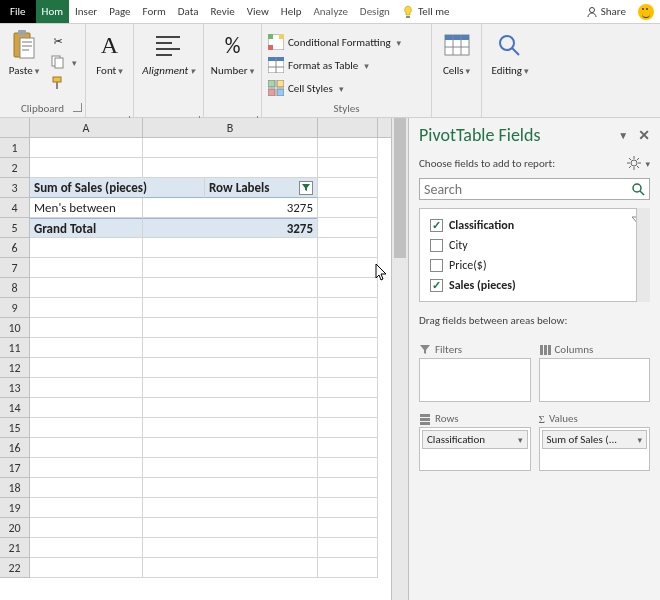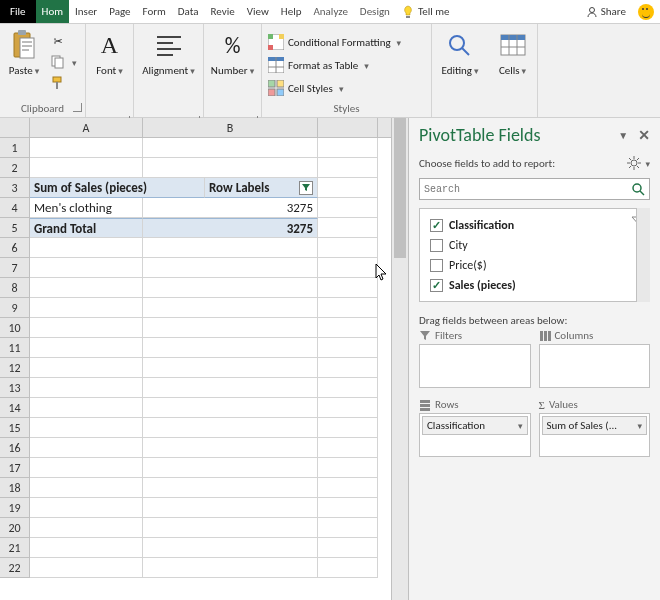--- a/index.html
+++ b/index.html
@@ -56,30 +56,30 @@
   .tp-header { display: flex; align-items: center; }
   .tp-title { font-size: 18px; color: #217346; flex: 1; }
   .tp-arrow { font-size: 10px; color: #666; margin-right: 10px; cursor:pointer; }
   .tp-close { font-size: 14px; color: #666; cursor:pointer; font-weight: bold;}
   .tp-tabs { display: flex; gap: 14px; margin-top: 8px; font-size: 12px; }
   .tp-tab { padding-bottom: 4px; cursor:pointer;}
   .tp-tab.active { border-bottom: 2px solid #217346; font-weight: bold; color: #217346;}
   .tp-subrow { display: flex; align-items: center; margin-top: 10px; font-size: 11px; color: #444;}
   .tp-gear { margin-left: auto; display: flex; align-items: center; gap: 2px; cursor:pointer;}
   .tp-search { display: flex; align-items: center; border: 1px solid #ababab; background: #fff; margin-top: 8px; height: 22px; padding: 0 4px;}
-  .tp-search input { border: none; flex: 1; outline: none; font-size: 10px; color: #888; background: transparent; font-family: Liberation Mono, monospace;}
+  .tp-search input { border: none; flex: 1; outline: none; font-size: 14px; color: #888; background: transparent;}
   .tp-fields { border: 1px solid #c0c0c0; background: #fff; margin-top: 8px; padding: 6px 4px; position: relative;}
   .field-row { display: flex; align-items: center; gap: 6px; padding: 3px 6px; font-size: 12px; cursor:pointer;}
   .field-row.checked { font-weight: bold; }
   .chk { width: 13px; height: 13px; border: 1px solid #888; display:flex;align-items:center;justify-content:center; background:#fff;}
   .chk.on:after { content: "✓"; font-size: 11px; color: #217346; font-weight: bold;}
   .field-filter { position: absolute; right: 4px; top: 6px; color: #888;}
   .fields-scroll { position: absolute; right: -1px; top: -1px; bottom: -1px; width: 14px; background: #e8e8e8; border-left: 1px solid #c0c0c0;}
   .tp-drag-label { font-size: 11px; color: #444; margin-top: 12px;}
-  .areas { display: grid; grid-template-columns: 1fr 1fr; gap: 8px; margin-top: 0;}
+  .areas { display: grid; grid-template-columns: 1fr 1fr; gap: 8px; margin-top: 14px;}
   .area { display: flex; flex-direction: column;}
   .area-head { display: flex; align-items: center; gap: 4px; font-size: 11px; color: #666; padding: 2px 0;}
   .area-box { background: #fff; border: 1px solid #c0c0c0; height: 44px; padding: 2px;}
   .area-item { background: #f0f0f0; border: 1px solid #c0c0c0; font-size: 11px; padding: 2px 4px; display:flex; align-items:center; cursor:pointer;}
   .area-item .drop-arrow { margin-left: auto;}
 </style>
 </head>
 <body>
 
 <div class="ribbon-tabs">
@@ -158,21 +158,21 @@
     <div class="rgroup-body" style="justify-content:center;">
       <div class="bigbtn">
         <span class="icon" style="font-size:24px;font-family:serif;">A<span style="display:block;height:3px;background:red;margin-top:-4px;"></span></span>
         <span><span>Font</span><span class="drop-arrow">▾</span></span>
       </div>
     </div>
     <div class="rgroup-label dialog"></div>
   </div>
 
   <div class="rgroup" style="width:70px;">
-    <div class="rgroup-body" style="justify-content:center;">
+    <div class="rgroup-body" style="justify-content:center;font-style:italic;">
       <div class="bigbtn">
         <span class="icon">
             <svg width="28" height="24" viewBox="0 0 28 24">
               <line x1="2" y1="4" x2="26" y2="4" stroke="#444" stroke-width="2"></line>
               <line x1="2" y1="10" x2="18" y2="10" stroke="#444" stroke-width="2"></line>
               <line x1="2" y1="16" x2="26" y2="16" stroke="#444" stroke-width="2"></line>
               <line x1="2" y1="22" x2="18" y2="22" stroke="#444" stroke-width="2"></line>
             </svg>
           </span>
         <span><span>Alignment</span><span class="drop-arrow">▾</span></span>
@@ -228,52 +228,52 @@
               </svg>
             </span>
           <span>Cell Styles</span>
             <span class="drop-arrow">▾</span>
         </div>
       </div>
     </div>
     <div class="rgroup-label">Styles</div>
   </div>
 
-  <div class="rgroup" style="width:56px; border-right:none;">
-    <div class="rgroup-body" style="justify-content:center;">
-      <div class="bigbtn">
-        <span class="icon">
-            <svg width="28" height="24" viewBox="0 0 28 24">
-              <circle cx="11" cy="10" r="7" fill="none" stroke="#4472c4" stroke-width="2"></circle>
-              <line x1="16" y1="15" x2="23" y2="22" stroke="#4472c4" stroke-width="2"></line>
-            </svg>
-          </span>
-        <span><span>Editing</span><span class="drop-arrow">▾</span></span>
-      </div>
-    </div>
-    <div class="rgroup-label"></div>
-  </div>
-
   <div class="rgroup" style="width:50px;">
     <div class="rgroup-body" style="justify-content:center;">
       <div class="bigbtn">
         <span class="icon">
             <svg width="28" height="24" viewBox="0 0 28 24">
               <rect x="2" y="2" width="24" height="20" fill="#fff" stroke="#888"></rect>
               <rect x="2" y="2" width="24" height="5" fill="#4f81bd"></rect>
               <line x1="10" y1="2" x2="10" y2="22" stroke="#888"></line>
               <line x1="18" y1="2" x2="18" y2="22" stroke="#888"></line>
               <line x1="2" y1="14" x2="26" y2="14" stroke="#888"></line>
             </svg>
           </span>
         <span><span>Cells</span><span class="drop-arrow">▾</span></span>
       </div>
     </div>
     <div class="rgroup-label"></div>
   </div>
+
+  <div class="rgroup" style="width:56px; border-right:none;">
+    <div class="rgroup-body" style="justify-content:center;">
+      <div class="bigbtn">
+        <span class="icon">
+            <svg width="28" height="24" viewBox="0 0 28 24">
+              <circle cx="11" cy="10" r="7" fill="none" stroke="#4472c4" stroke-width="2"></circle>
+              <line x1="16" y1="15" x2="23" y2="22" stroke="#4472c4" stroke-width="2"></line>
+            </svg>
+          </span>
+        <span><span>Editing</span><span class="drop-arrow">▾</span></span>
+      </div>
+    </div>
+    <div class="rgroup-label"></div>
+  </div>
 </div>
 
 <div class="content">
   <div class="sheet-area">
     <div class="col-headers">
       <div class="corner"></div>
       <div class="ch chA">A</div>
       <div class="ch chB">B</div>
       <div class="ch chC"></div>
     </div>
@@ -298,21 +298,21 @@
             <span class="filter-btn">
               <svg width="10" height="10" viewBox="0 0 10 10">
                 <path d="M1 1h8l-3 4v3l-2-1V5z" fill="#217346"></path>
               </svg>
             </span>
           </div>
           <div class="cell cC"></div>
         </div>
         <div class="row">
           <div class="rh">4</div>
-          <div class="cell cA">Men's clothing</div>
+          <div class="cell cA">Men's between</div>
           <div class="cell cB num">3275</div>
           <div class="cell cC"></div>
         </div>
         <div class="row">
           <div class="rh">5</div>
           <div class="cell cA pivot-total">Grand Total</div>
           <div class="cell cB pivot-total num">3275</div>
           <div class="cell cC"></div>
         </div>
         <div class="row">

